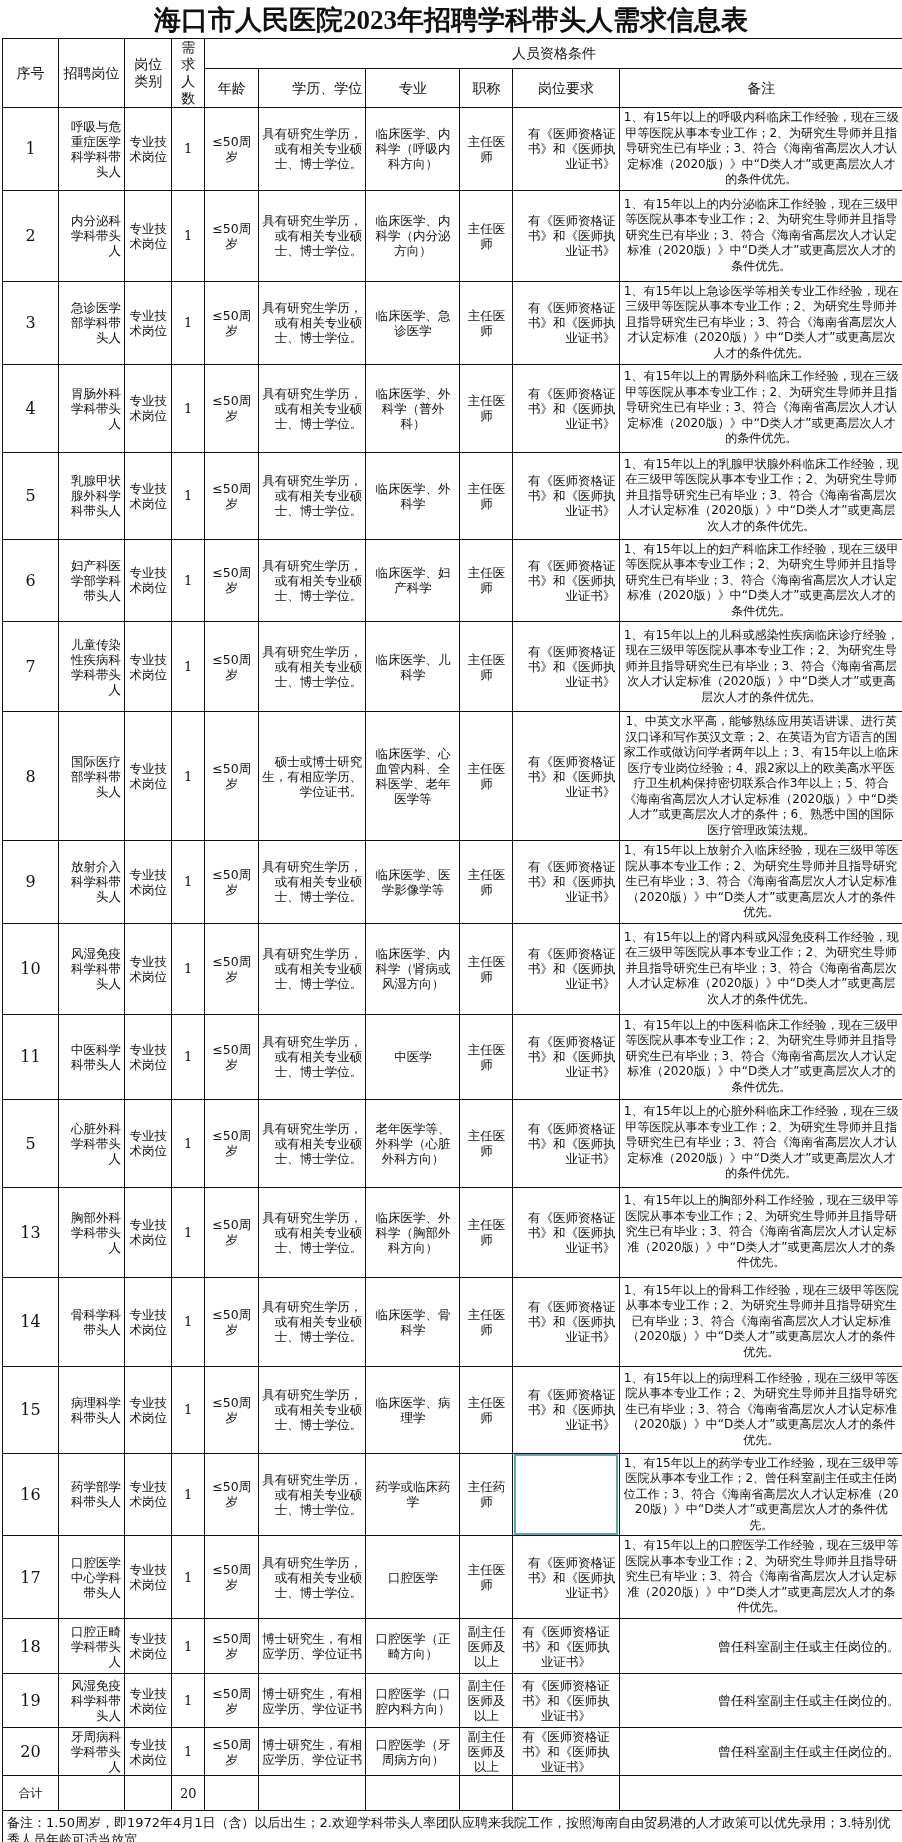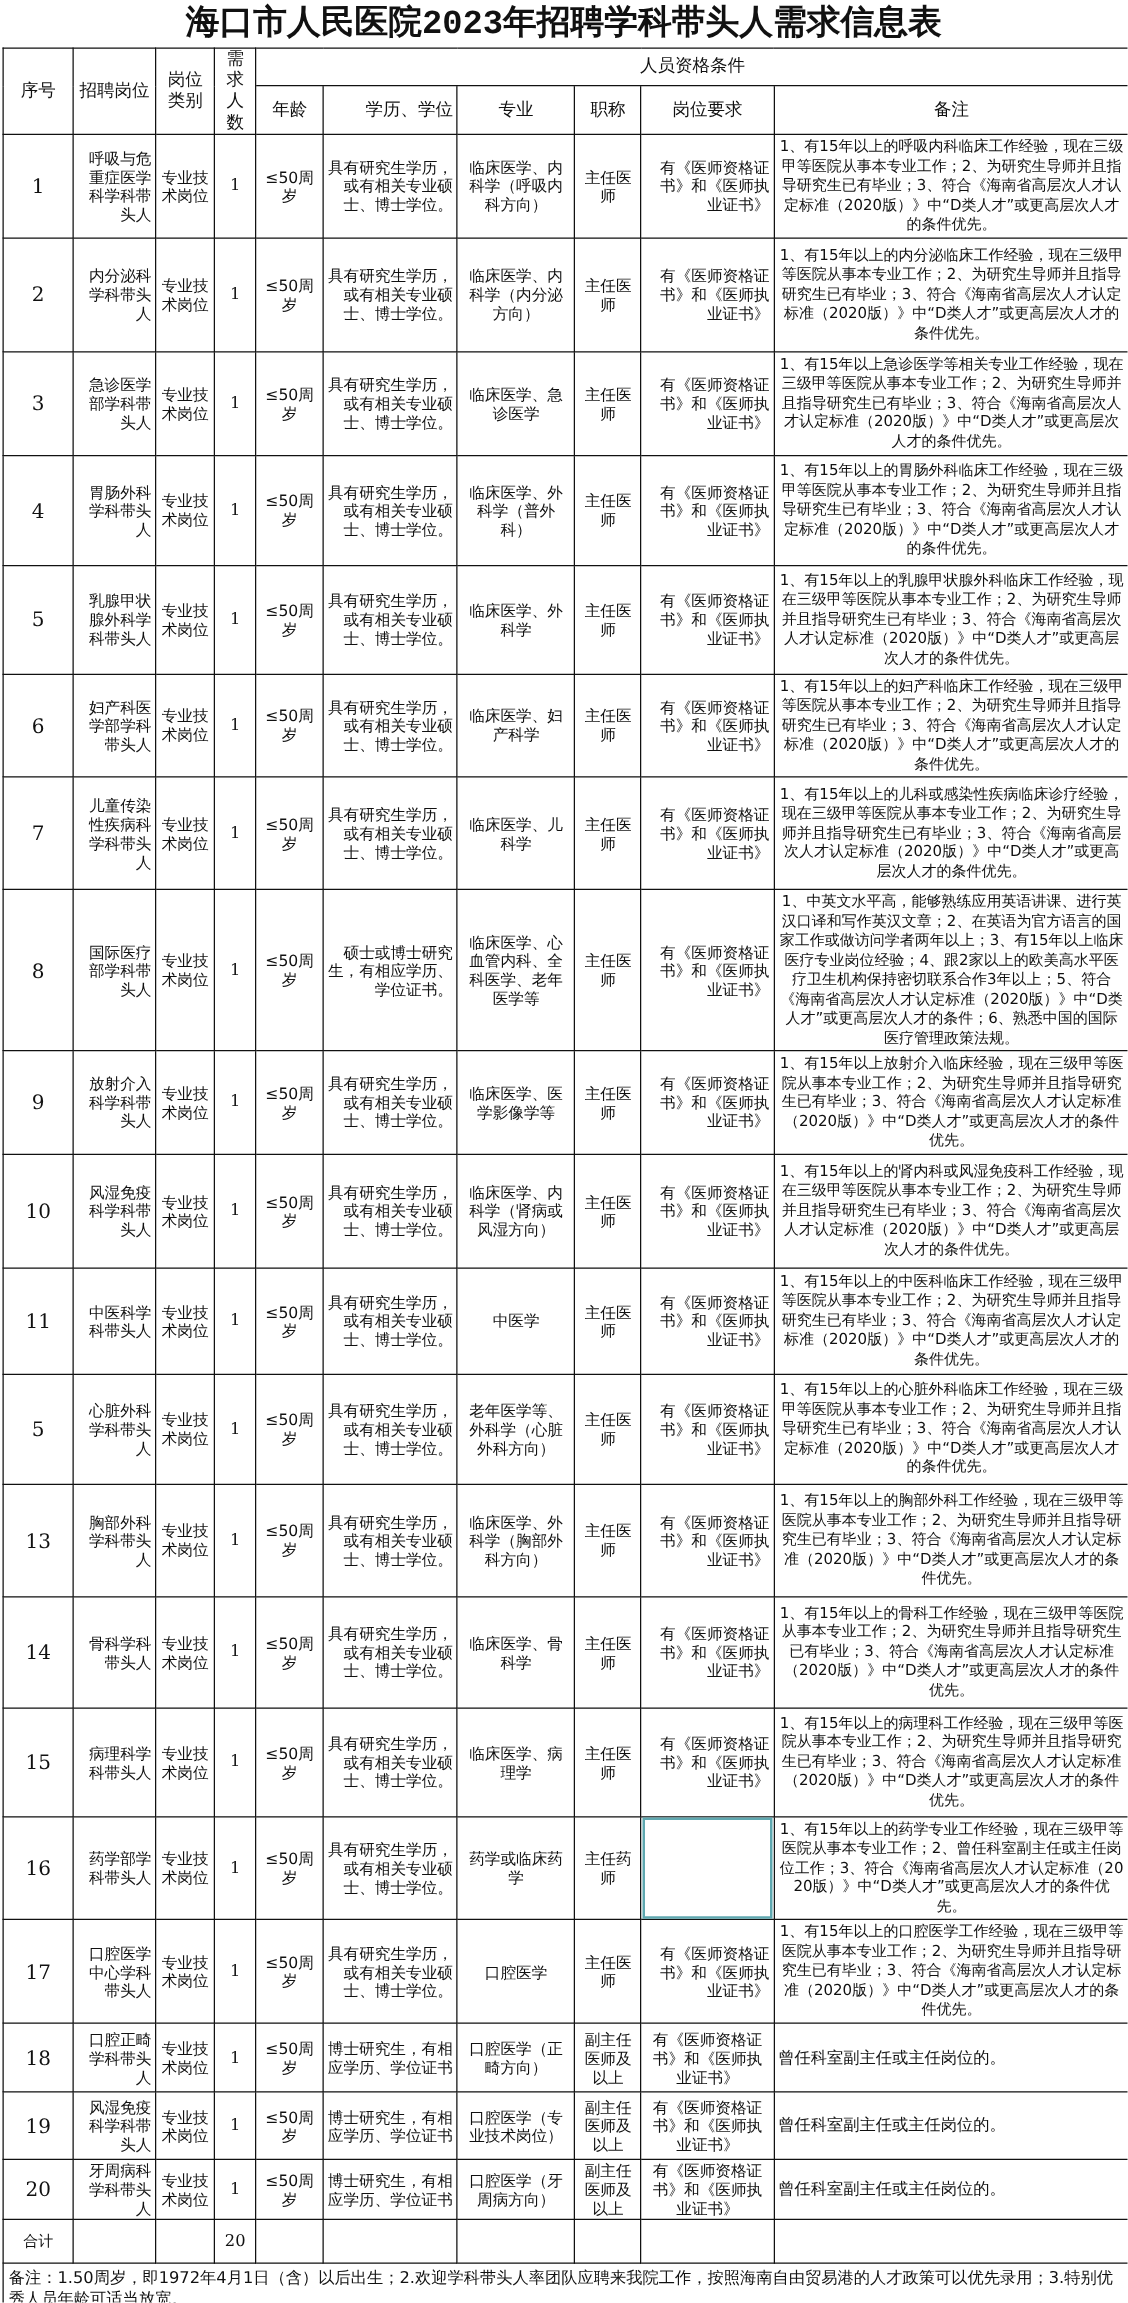--- a/index.html
+++ b/index.html
@@ -1,25 +1,25 @@
 <!DOCTYPE html>
 <html><head>
 <meta charset="utf-8">
 <style>
   html, body { margin: 0; padding: 0; background: #ffffff; }
   body { width: 902px; height: 1842px; overflow: hidden; font-family: "DejaVu Sans", sans-serif; color: #111; }
-  .title { height: 38px; line-height: 40px; text-align: center; font-size: 27px; font-weight: bold; letter-spacing: 0px; font-family: Liberation Mono, monospace; }
+  .title { height: 38px; line-height: 40px; text-align: center; font-size: 27px; font-weight: bold; letter-spacing: 0px; font-family: Liberation Serif, serif; }
   table { border-collapse: collapse; table-layout: fixed; width: 902px; margin-left: 2px; }
   td, th { border: 1.5px solid #111; padding: 1px 3px; font-weight: normal; font-size: 12.5px; line-height: 15px; vertical-align: middle; text-align: center; word-break: break-all; overflow: hidden; }
   th { font-size: 14px; line-height: 17px; }
   .left { text-align: right; }
   .seq { font-size: 16px; font-family: "DejaVu Serif", serif; }
   .num { font-family: "DejaVu Serif", serif; font-size: 13px; }
   .remark { font-size: 12px; line-height: 15.5px; text-align: center; padding: 2px 4px; }
-  .remark-center { font-size: 13px; text-align: left; }
+  .remark-center { font-size: 13px; text-align: right; }
   .highlight { outline: 2px solid #5fa8b0; outline-offset: -3px; }
   .total-label { font-size: 12px; }
   .notes { text-align: left; font-size: 13px; line-height: 17px; padding: 3px 4px; }
 </style>
 </head>
 <body>
 
 <div class="title">海口市人民医院2023年招聘学科带头人需求信息表</div>
 
 <table>
@@ -269,21 +269,21 @@
         <td class="">有《医师资格证书》和《医师执业证书》</td>
         <td class="remark-center">曾任科室副主任或主任岗位的。</td>
       </tr>
       <tr style="height: 54px;">
         <td class="seq">19</td>
         <td class="left">风湿免疫科学科带头人</td>
         <td>专业技术岗位</td>
         <td class="num">1</td>
         <td>≤50周岁</td>
         <td class="">博士研究生，有相应学历、学位证书</td>
-        <td>口腔医学（专业技术岗位）</td>
+        <td>口腔医学（口腔内科方向）</td>
         <td>副主任医师及以上</td>
         <td class="">有《医师资格证书》和《医师执业证书》</td>
         <td class="remark-center">曾任科室副主任或主任岗位的。</td>
       </tr>
       <tr style="height: 48px;">
         <td class="seq">20</td>
         <td class="left">牙周病科学科带头人</td>
         <td>专业技术岗位</td>
         <td class="num">1</td>
         <td>≤50周岁</td>

